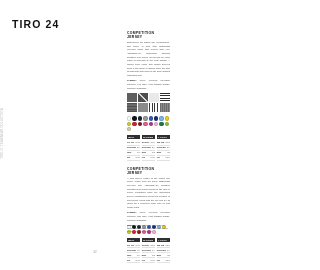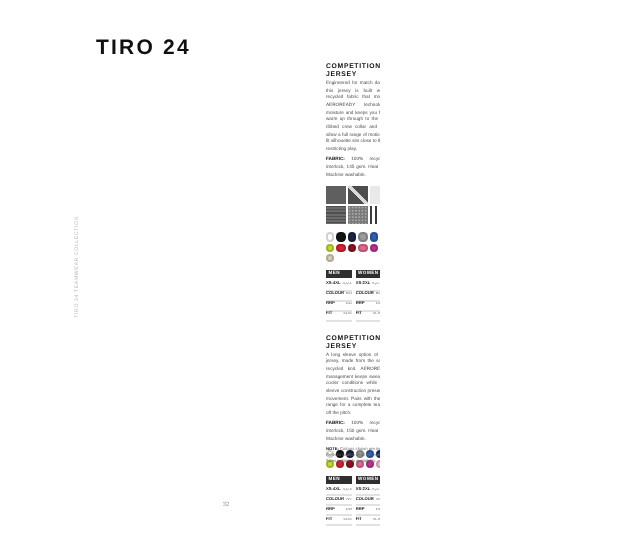--- a/index.html
+++ b/index.html
@@ -4,21 +4,21 @@
 <style>
   html,body{margin:0;padding:0;}
   body{
     width:190px;height:270px;
     background:#ffffff;
     font-family:"Liberation Sans", sans-serif;
     overflow:hidden;
     position:relative;
     color:#111;
   }
-  .page{position:absolute;inset:0;margin-left:36px;}
+  .page{position:absolute;inset:0;}
 
   
   .title{
     position:absolute;left:12px;top:18px;
     font-size:10.5px;font-weight:bold;
     letter-spacing:1.1px;
     color:#111;
     font-family:"Liberation Sans", sans-serif;
   }
   .side-label{

